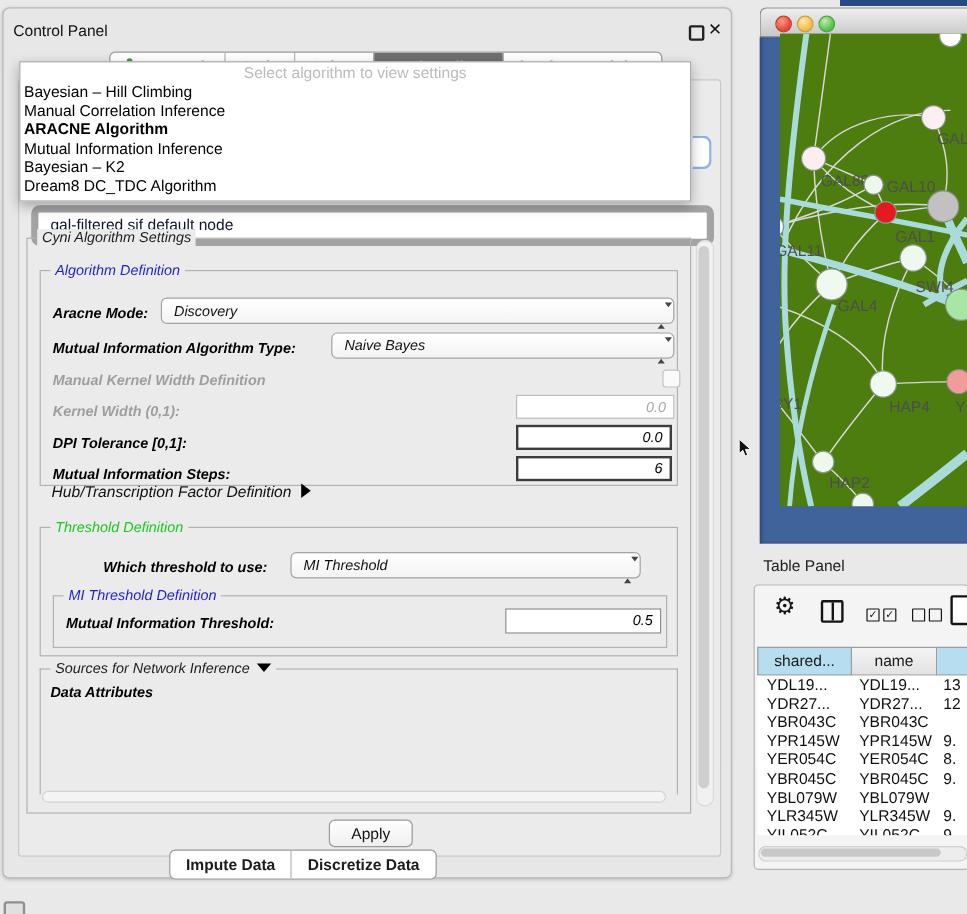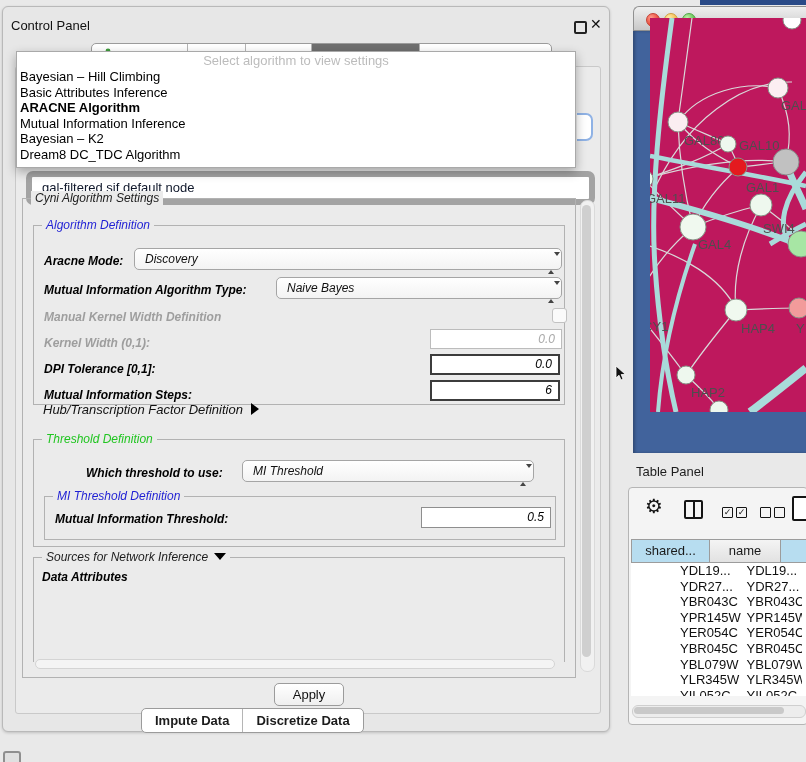--- a/index.html
+++ b/index.html
@@ -92,41 +92,41 @@
   
   #navy-strip{left:700px;top:0;width:106px;height:5px;background:#2a4a87;}
   #net-window{left:633px;top:6px;width:173px;height:447px;}
   #mac-titlebar{left:0;top:0;width:173px;height:25px;background:linear-gradient(#efefef,#c8c8c8);
     border:1px solid #909090;border-right:none;border-radius:6px 0 0 0;box-sizing:border-box;}
   .tl{position:absolute;top:6px;width:12px;height:12px;border-radius:50%;}
   #tl-red{left:12px;background:radial-gradient(circle at 35% 30%,#ff9a8a,#ea4f3f 60%,#c63a2c);border:1px solid #c24034;}
   #tl-yellow{left:30px;background:radial-gradient(circle at 35% 30%,#ffe9a8,#f5bf4f 60%,#d9a33f);border:1px solid #cd9f43;}
   #tl-green{left:48px;background:radial-gradient(circle at 35% 30%,#c0f0a8,#61c354 60%,#47a53c);border:1px solid #53a447;}
   #net-frame{left:0;top:25px;width:173px;height:422px;background:#41639c;box-shadow:inset 2px 0 3px rgba(0,0,0,.25);}
-  #net-canvas{left:17px;top:12px;width:156px;height:394px;background:#be185d;overflow:hidden;}
+  #net-canvas{left:17px;top:22px;width:156px;height:394px;background:#4d7c0f;overflow:hidden;}
   .node-label{font-family:"Liberation Sans","DejaVu Sans",sans-serif;font-size:13px;fill:#4e4e4e;}
 
   
   #table-strip-label{left:636px;top:464px;font-size:13px;color:#1d1d1d;}
   #table-window{left:628px;top:487px;width:178px;height:236px;background:#f4f4f4;border:1px solid #b5b5b5;
     border-radius:4px;overflow:hidden;}
   #gear-icon{left:16px;top:8px;font-size:20px;color:#141414;line-height:20px;}
   #split-icon{left:55px;top:12px;width:15px;height:15px;border:2px solid #141414;border-radius:2px;}
   #split-icon:before{content:"";position:absolute;left:6.5px;top:0;width:2px;height:15px;background:#141414;}
   .mini-box{position:absolute;top:19px;width:9px;height:9px;border:1.5px solid #141414;border-radius:1px;
     font-size:9px;line-height:9px;text-align:center;color:#141414;font-weight:bold;}
   #doc-icon{left:163px;top:8px;width:16px;height:21px;border:2px solid #141414;border-radius:2px;background:#fff;}
   #tbl-header{position:absolute;left:2px;top:51px;width:176px;height:24px;display:flex;}
   .th{box-sizing:border-box;border:1px solid #9c9c9c;border-left:none;font-size:13px;color:#1a1a1a;
     text-align:center;line-height:22px;background:linear-gradient(#f4f4f4,#e2e2e2);overflow:hidden;white-space:nowrap;}
   .th:first-child{border-left:1px solid #9c9c9c;}
   .th.hl{background:#b7ddf0;}
   .th.c1{width:79px;} .th.c2{width:71px;} .th.c3{flex:1;}
   #tbl-body{position:absolute;left:2px;top:75px;width:176px;height:133px;background:#fff;overflow:hidden;}
-  .trow{display:flex;height:15.6px;line-height:15.6px;margin-left:41px;}
+  .trow{display:flex;height:15.6px;line-height:15.6px;}
   .tc{font-size:13px;color:#101010;white-space:nowrap;overflow:hidden;}
   .tc.c1{width:79px;padding-left:8px;box-sizing:border-box;}
   .tc.c2{width:71px;padding-left:6px;box-sizing:border-box;}
   .tc.c3{flex:1;padding-left:5px;}
   #tbl-hscroll{position:absolute;left:3px;top:217px;width:172px;height:11px;background:#ededed;
     border:1px solid #cfcfcf;border-radius:6px;}
   #tbl-hthumb{position:absolute;left:1px;top:1px;width:150px;height:7px;background:#c9c9c9;border-radius:4px;}
 
   #corner-icon{left:3px;top:751px;width:14px;height:12px;border:2px solid #8f8f8f;border-radius:3px;background:#e0e0e0;}
   #mouse-cursor{left:615px;top:366px;z-index:60;}
@@ -238,21 +238,21 @@
     <div class="seg-tab">
         <span>Discretize Data</span>
       </div>
   </div>
 </div>
 
 <div id="algo-popup" class="abs">
   <div id="popup-placeholder">Select algorithm to view settings</div>
   <div id="popup-list">
       <div class="pop-item">Bayesian – Hill Climbing</div>
-      <div class="pop-item">Basic Attributes Inference</div>
+      <div class="pop-item">Manual Correlation Inference</div>
       <div class="pop-item bold">ARACNE Algorithm</div>
       <div class="pop-item">Mutual Information Inference</div>
       <div class="pop-item">Bayesian – K2</div>
       <div class="pop-item">Dream8 DC_TDC Algorithm</div>
     </div>
 </div>
 
 <div id="navy-strip" class="abs"></div>
 <div id="net-window" class="abs">
   <div id="mac-titlebar" class="abs">

